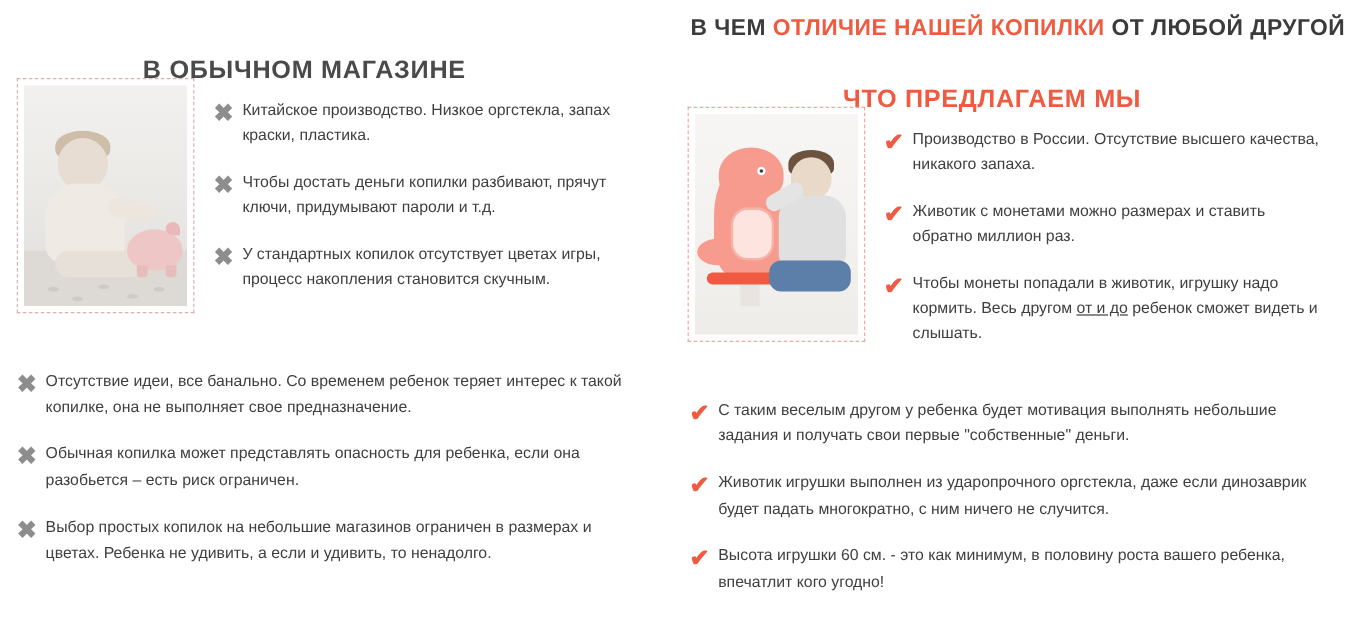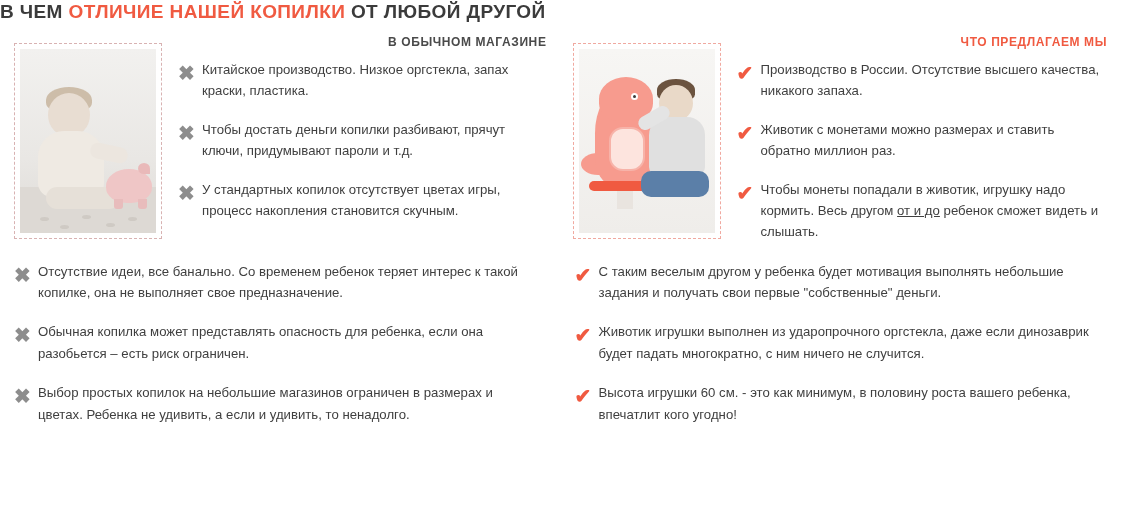--- a/index.html
+++ b/index.html
@@ -16,50 +16,50 @@
     overflow: hidden;
   }
   .page {
     width: 1121px;
     height: 516px;
     position: relative;
   }
 
   
   .title {
-    text-align: left;
+    text-align: right;
     font-size: 19px;
     font-weight: bold;
     letter-spacing: 0.4px;
     color: #3b3b3b;
-    padding-top: 1px;
+    padding-top: 13px;
     white-space: nowrap;
   }
   .title .accent {
     color: #f05a41;
   }
 
   
   .columns {
     display: flex;
     width: 1121px;
     box-sizing: border-box;
     padding: 12px 14px 0 14px;
   }
   .col {
     width: 50%;
     box-sizing: border-box;
     position: relative;
   }
   .col-left { padding-right: 14px; }
-  .col-right { padding-left: 12px; }
+  .col-right { padding-left: 12px; margin-top: 24px; }
 
   .col-head {
-    text-align: right;
-    font-size: 12px;
+    text-align: left;
+    font-size: 21px;
     font-weight: bold;
     letter-spacing: 0.6px;
     margin: 0 0 10px 0;
   }
   .col-left .col-head {
     color: #4a4a4a;
     margin-left: 105px;
   }
   .col-right .col-head {
     color: #f05a41;

